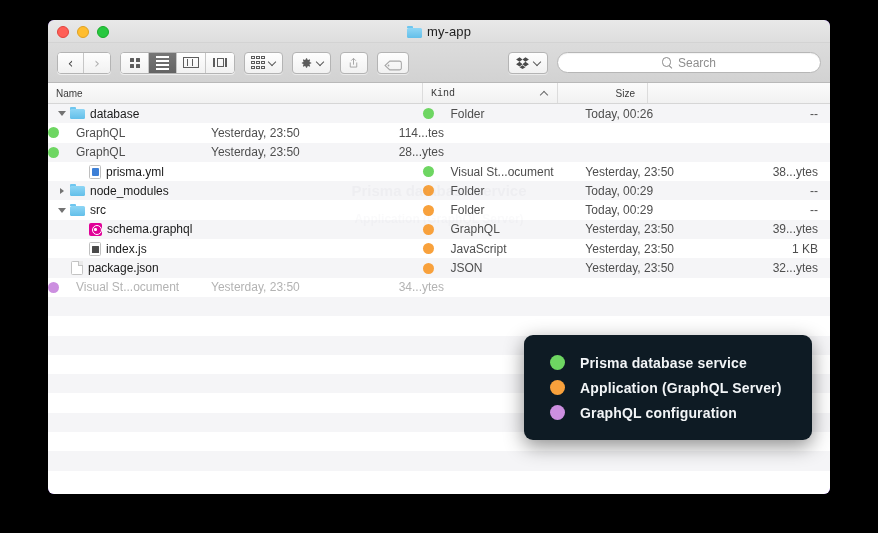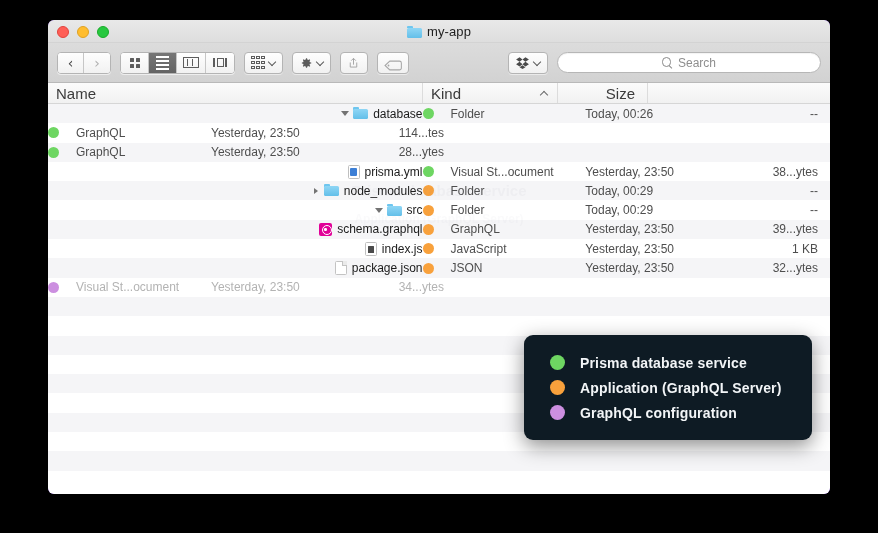--- a/index.html
+++ b/index.html
@@ -247,33 +247,33 @@
     color: #8e8e8e;
   }
 
   
   .col-headers {
     height: 21px;
     background: linear-gradient(to bottom, #fbfbfb, #f1f1f1);
     border-bottom: 1px solid #d6d6d6;
     display: flex;
     align-items: stretch;
-    font-size: 15px;
+    font-size: 10px;
     color: #3b3b3b;
     flex: 0 0 auto;
   }
   .col-headers .ch {
     display: flex;
     align-items: center;
     border-right: 1px solid #dcdcdc;
     padding: 0 8px;
     position: relative;
   }
   .ch.name { width: 375px; }
-  .ch.kind { width: 135px; }
+  .ch.kind { width: 135px; font-family: Liberation Mono, monospace; }
   .ch.date { width: 155px; }
   .ch.size { width: 90px; justify-content: flex-end; padding-right: 12px; }
   .ch.pad  { flex: 1 1 auto; border-right: none; }
   .sort-caret {
     position: absolute;
     right: 9px;
     width: 7px; height: 7px;
   }
   .sort-caret::after {
     content: "";
@@ -297,21 +297,21 @@
     display: flex;
     align-items: center;
     font-size: 12px;
     color: #1b1b1b;
   }
   .row.odd { background: #f5f5f7; }
   .row.even { background: #ffffff; }
   .row.dim .cell, .row.dim .fname { color: #b3b3b3; }
 
   .cell { display: flex; align-items: center; }
-  .c-name { width: 375px; padding-left: 6px; display: flex; align-items: center; gap: 0; overflow: hidden; justify-content: flex-end; }
+  .c-name { width: 375px; padding-left: 6px; display: flex; align-items: center; gap: 0; overflow: hidden; }
   .c-dot  { width: 28px; display: flex; align-items: center; justify-content: flex-start; }
   .c-kind { width: 135px; color: #4e4e4e; }
   .c-date { width: 155px; color: #4e4e4e; }
   .c-size { width: 90px; justify-content: flex-end; padding-right: 12px; color: #4e4e4e; }
 
   .disclosure {
     width: 16px;
     display: flex;
     align-items: center;
     justify-content: center;

